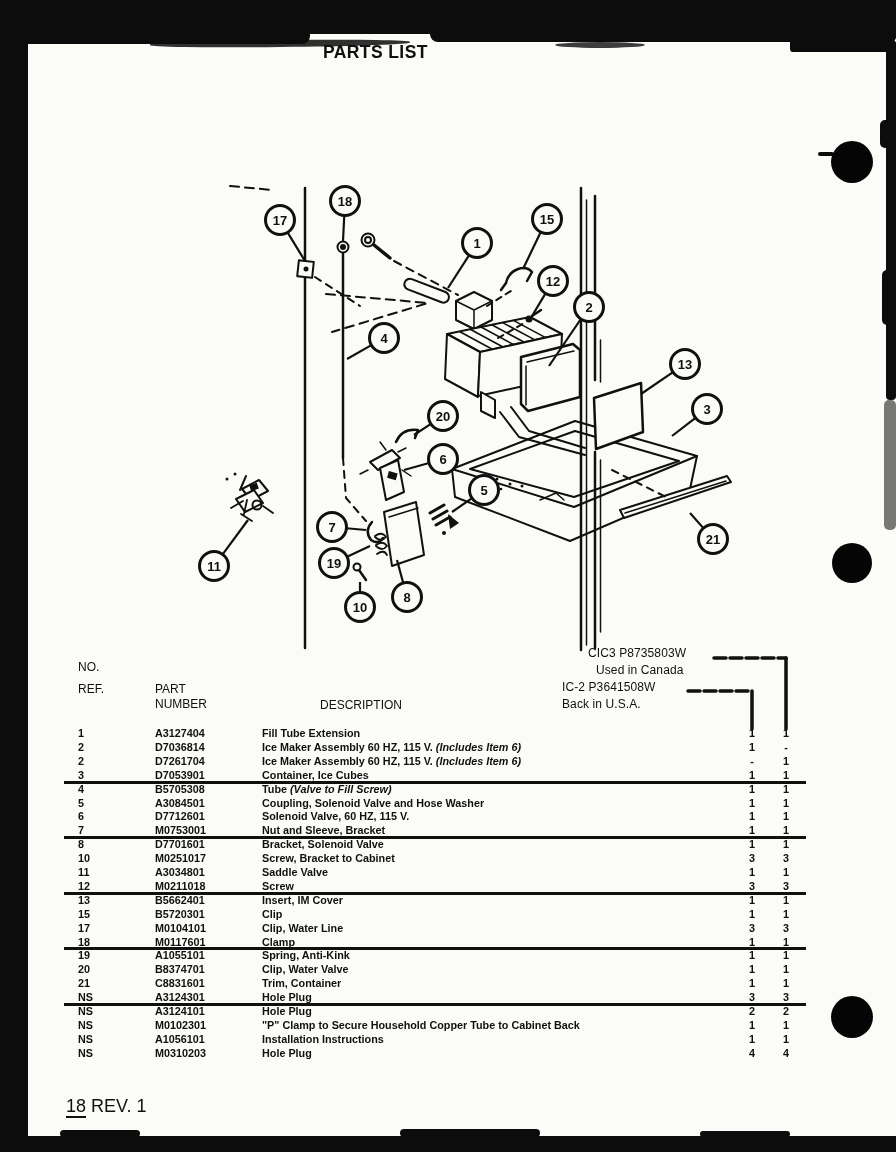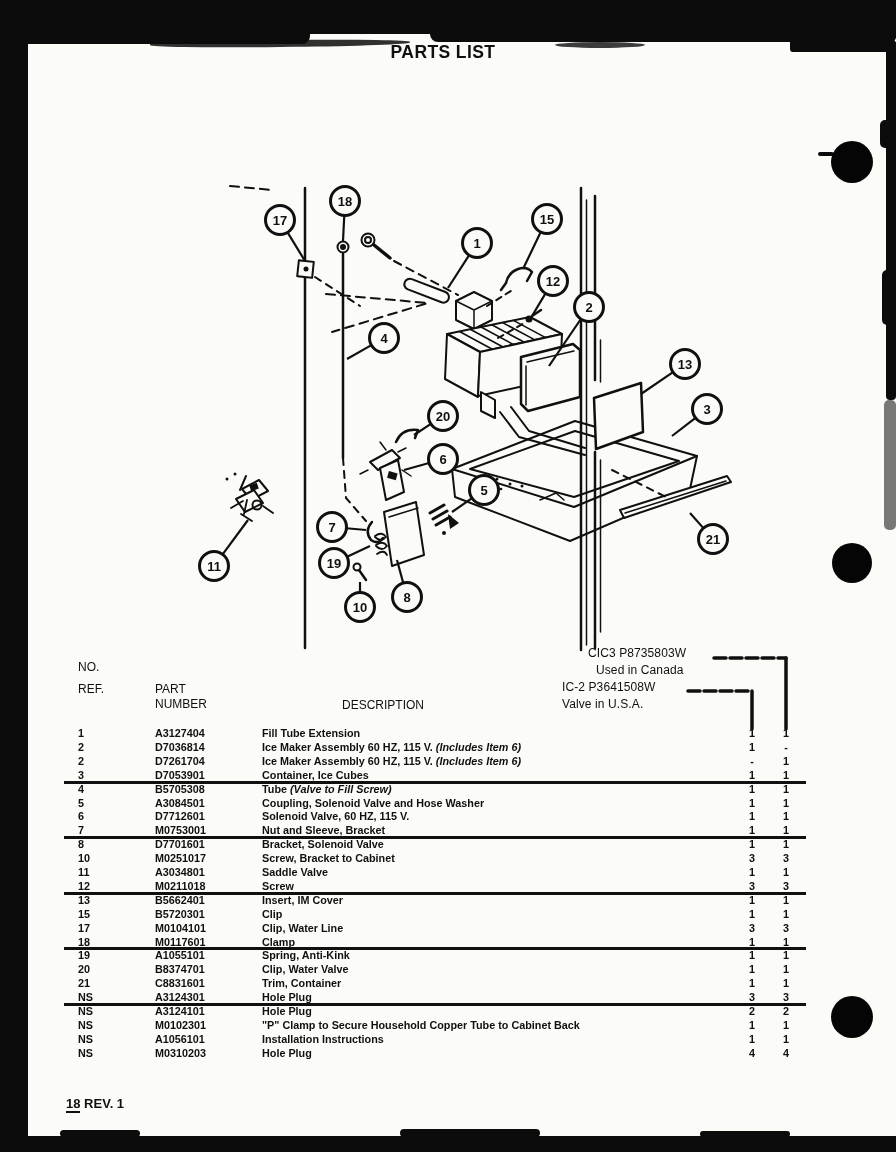--- a/index.html
+++ b/index.html
@@ -5,34 +5,34 @@
   html,body{margin:0;padding:0}
   body{
     width:896px;height:1152px;position:relative;overflow:hidden;
     background:#070707;color:#101010;
     font-family:"Liberation Sans",sans-serif;
   }
   .abs{position:absolute}
   .ink{position:absolute;background:#0c0c0c}
   .page{position:absolute;left:28px;top:34px;width:868px;height:1102px;background:#fbfbf8}
   .hole{position:absolute;border-radius:50%;background:#050505}
-  .title{font-size:17.5px;font-weight:700;letter-spacing:.4px;text-align:center;white-space:nowrap}
+  .title{font-size:17.5px;font-weight:700;letter-spacing:.4px;white-space:nowrap}
   .variant{font-size:12px;font-weight:400;letter-spacing:.1px;white-space:nowrap}
   .th{font-size:12px;font-weight:400;white-space:nowrap}
   #rows{position:absolute;left:76px;top:727px;width:740px;height:348px;font-weight:700;font-size:10.8px}
   .trow{position:absolute;left:0;width:100%;height:13.9px;line-height:13.4px;white-space:nowrap}
   .trow span{position:absolute;top:0;display:inline-block}
   .c-ref{left:2px}
   .c-part{left:79px}
   .c-desc{left:186px}
   .c-desc i{font-style:italic}
   .c-usa{left:665px;width:22px;text-align:center}
   .c-can{left:699px;width:22px;text-align:center}
   .rule{position:absolute;left:-12px;width:742px;height:3px;background:#101010}
-  .footer{font-size:13px;font-weight:700;white-space:nowrap}
+  .footer{font-size:18px;font-weight:400;white-space:nowrap}
   .pg{border-bottom:2.5px solid #101010}
   .callout-num{font-family:"Liberation Sans",sans-serif;font-weight:700;font-size:13px}
   svg{position:absolute;left:0;top:0}
 </style>
 </head>
 <body>
 
 <div class="page"></div>
 
 <div class="ink" style="left:0;top:0;width:896px;height:34px"></div>
@@ -218,27 +218,27 @@
       <text x="407" y="601.5" text-anchor="middle" fill="#101010" class="callout-num">8</text>
       <line x1="703.3926787080561" y1="528.1395498438894" x2="690" y2="513" stroke="#101010" stroke-width="2.2"></line>
       <circle cx="713" cy="539" r="14.5" fill="#fbfbf8" stroke="#101010" stroke-width="3"></circle>
       <text x="713" y="543.5" text-anchor="middle" fill="#101010" class="callout-num">21</text>
     </g>
 </svg>
 
 <div class="abs variant" style="left:588px;top:646px">CIC3 P8735803W</div>
 <div class="abs variant" style="left:596px;top:663px">Used in Canada</div>
 <div class="abs variant" style="left:562px;top:680px">IC-2 P3641508W</div>
-<div class="abs variant" style="left:562px;top:697px">Valve in U.S.A.</div>
+<div class="abs variant" style="left:562px;top:697px">Back in U.S.A.</div>
 
 <div class="abs th" style="left:78px;top:682px">REF.</div>
 <div class="abs th" style="left:78px;top:660px">NO.</div>
 <div class="abs th" style="left:155px;top:682px">PART</div>
 <div class="abs th" style="left:155px;top:697px">NUMBER</div>
-<div class="abs th" style="left:342px;top:698px">DESCRIPTION</div>
+<div class="abs th" style="left:320px;top:698px">DESCRIPTION</div>
 
 <div id="rows">
     <div class="trow" style="top: 0px;">
       <span class="c-ref">1</span>
       <span class="c-part">A3127404</span>
       <span class="c-desc">Fill Tube Extension</span>
       <span class="c-usa">1</span>
       <span class="c-can">1</span>
     </div>
     <div class="trow" style="top: 13.9px;">

